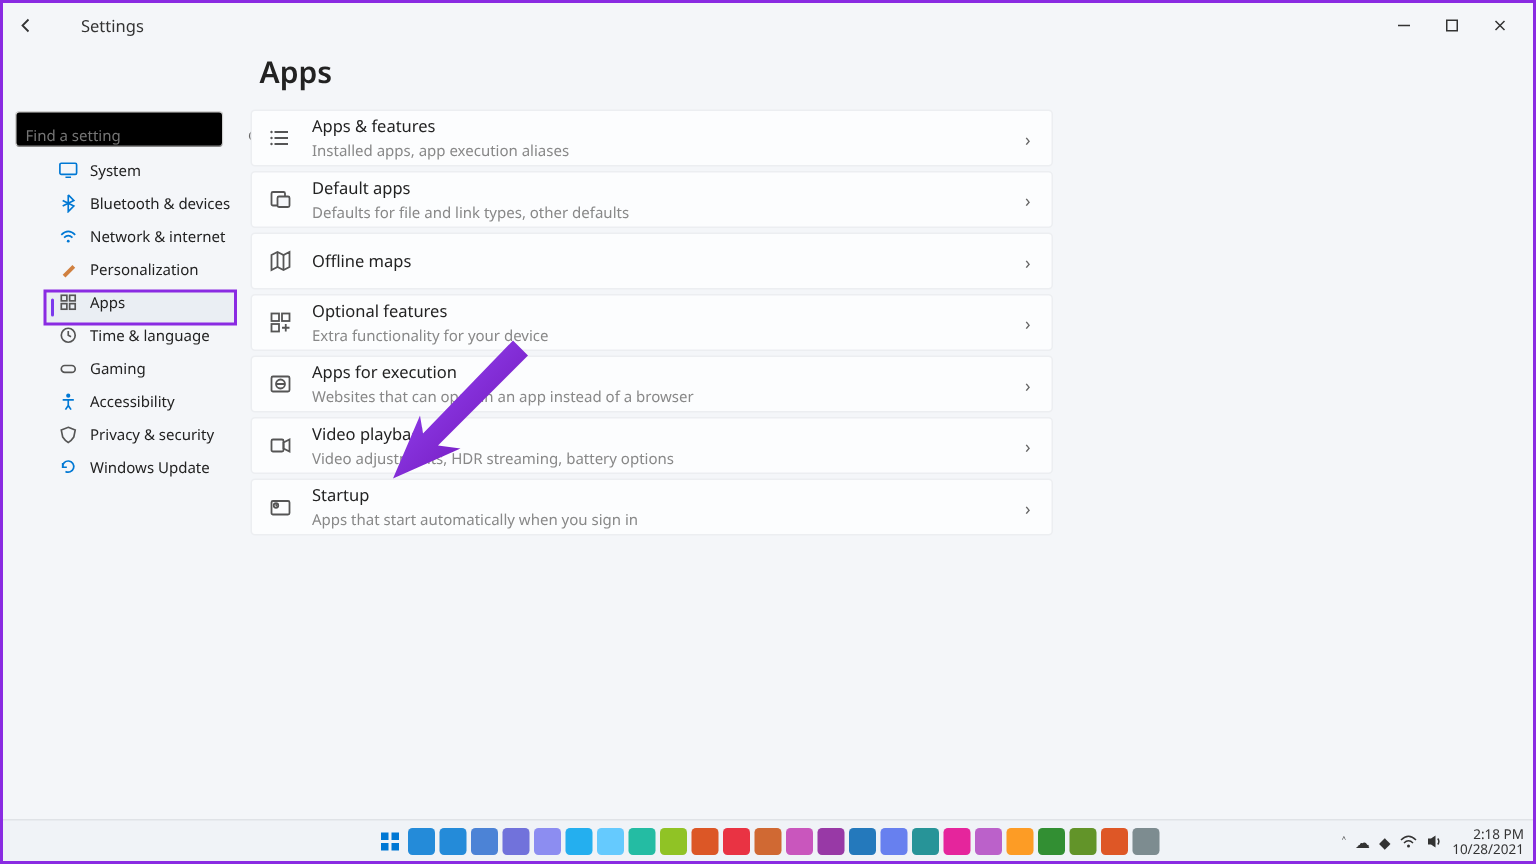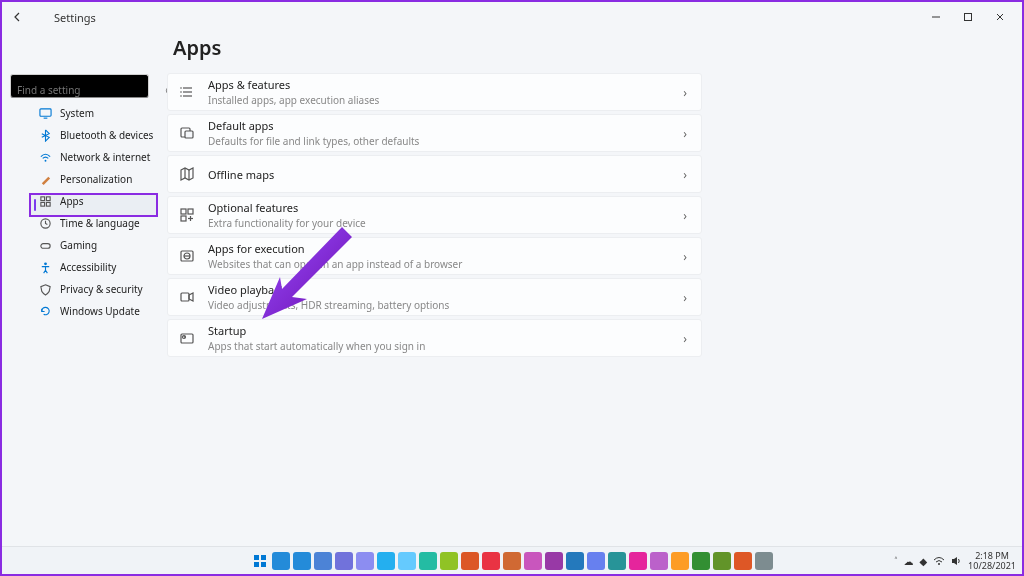--- a/index.html
+++ b/index.html
@@ -41,21 +41,21 @@
 
   
   .arrow { position: absolute; left: 250px; top: 217px; pointer-events: none; }
 
   
   .taskbar { position: absolute; left: 0; right: 0; bottom: 0; height: 28px; background: #f0f3f7; border-top: 1px solid #e0e3e7; display: flex; align-items: center; }
   .task-center { position: absolute; left: 50%; transform: translateX(-50%); display: flex; gap: 3px; }
   .task-center .ti { width: 18px; height: 18px; border-radius: 3px; display:flex; align-items:center; justify-content:center; font-size:11px; }
   .tray { position: absolute; right: 6px; display: flex; align-items: center; gap: 6px; font-size: 9px; color: #333; }
   .tray .ico { font-size: 10px; }
-  .clock { text-align: center; line-height: 1.1; }
+  .clock { text-align: right; line-height: 1.1; }
 
   svg { display: block; }
 </style>
 </head>
 <body>
 
 <div class="titlebar">
   <div class="back-btn">
     <svg width="12" height="12" viewBox="0 0 12 12">
         <path d="M7 2 L3 6 L7 10" stroke="#333" stroke-width="1.2" fill="none"></path>

